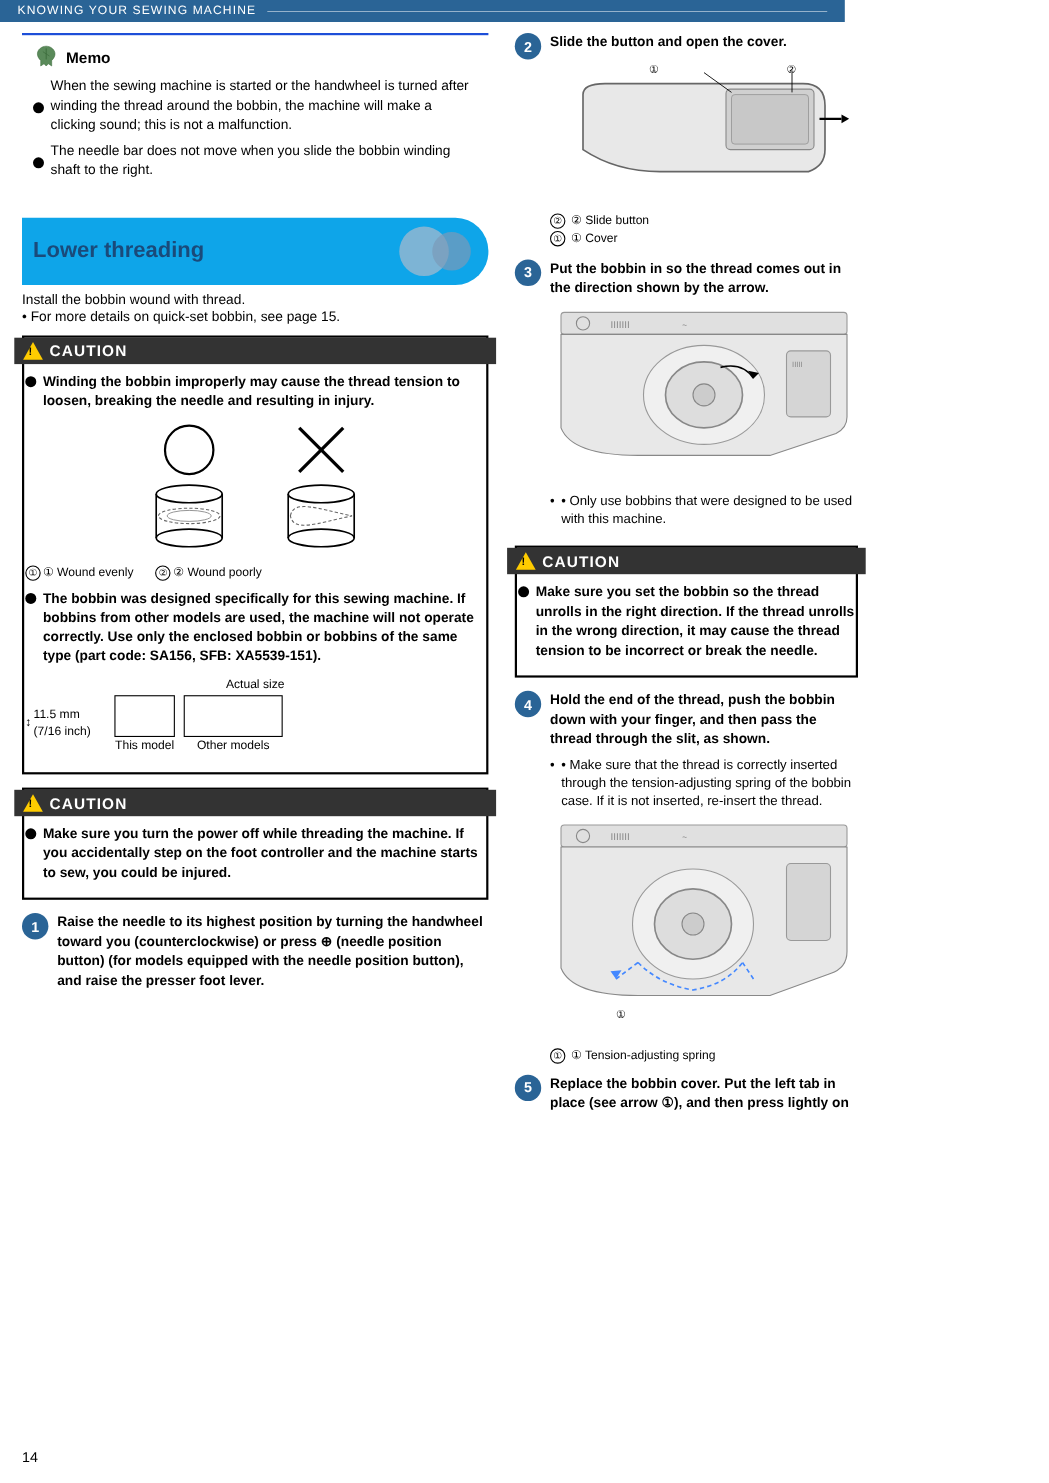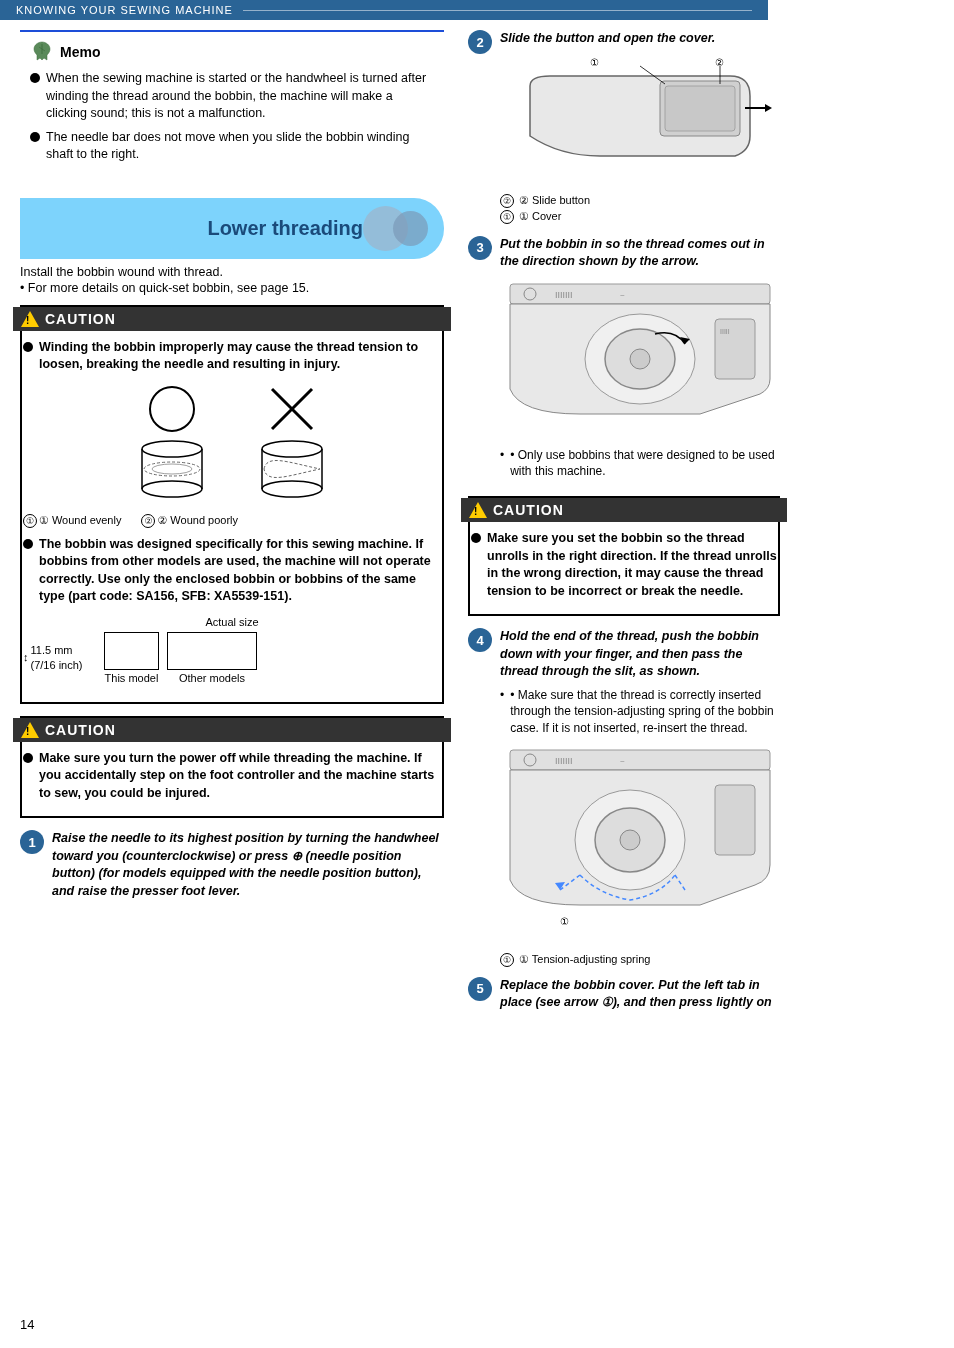--- a/index.html
+++ b/index.html
@@ -65,43 +65,43 @@
       width: 24px;
       height: 24px;
       display: inline-block;
     }
     .memo-box ul {
       list-style: none;
       padding: 0;
     }
     .memo-box ul li {
       display: flex;
-      align-items: flex-start;
+      align-items: center;
       gap: 6px;
       margin-bottom: 6px;
       font-size: 12.5px;
       line-height: 1.4;
     }
     .bullet-circle {
       width: 10px;
       height: 10px;
       border-radius: 50%;
       background: #000;
       flex-shrink: 0;
       margin-top: 3px;
     }
     
     .lower-threading {
-      background: #7dd3fc;
+      background: #0ea5e9;
       border-radius: 0 30px 30px 0;
       padding: 8px 16px 8px 10px;
       margin-bottom: 6px;
       display: flex;
       align-items: center;
-      justify-content: flex-end;
+      justify-content: space-between;
     }
     .lower-threading h2 {
       font-size: 20px;
       color: #1a4a7a;
       font-weight: bold;
     }
     .lower-threading .circle-dec {
       width: 50px;
       height: 50px;
       border-radius: 50%;
@@ -206,21 +206,20 @@
       gap: 8px;
       margin-bottom: 10px;
     }
     .step-text {
       font-size: 12.5px;
       line-height: 1.4;
       flex: 1;
     }
     .step-text strong {
       font-weight: bold;
-      font-style: italic;
     }
     
     .sub-bullet {
       display: flex;
       align-items: flex-start;
       gap: 6px;
       font-size: 12px;
       line-height: 1.4;
       margin: 6px 0;
     }

